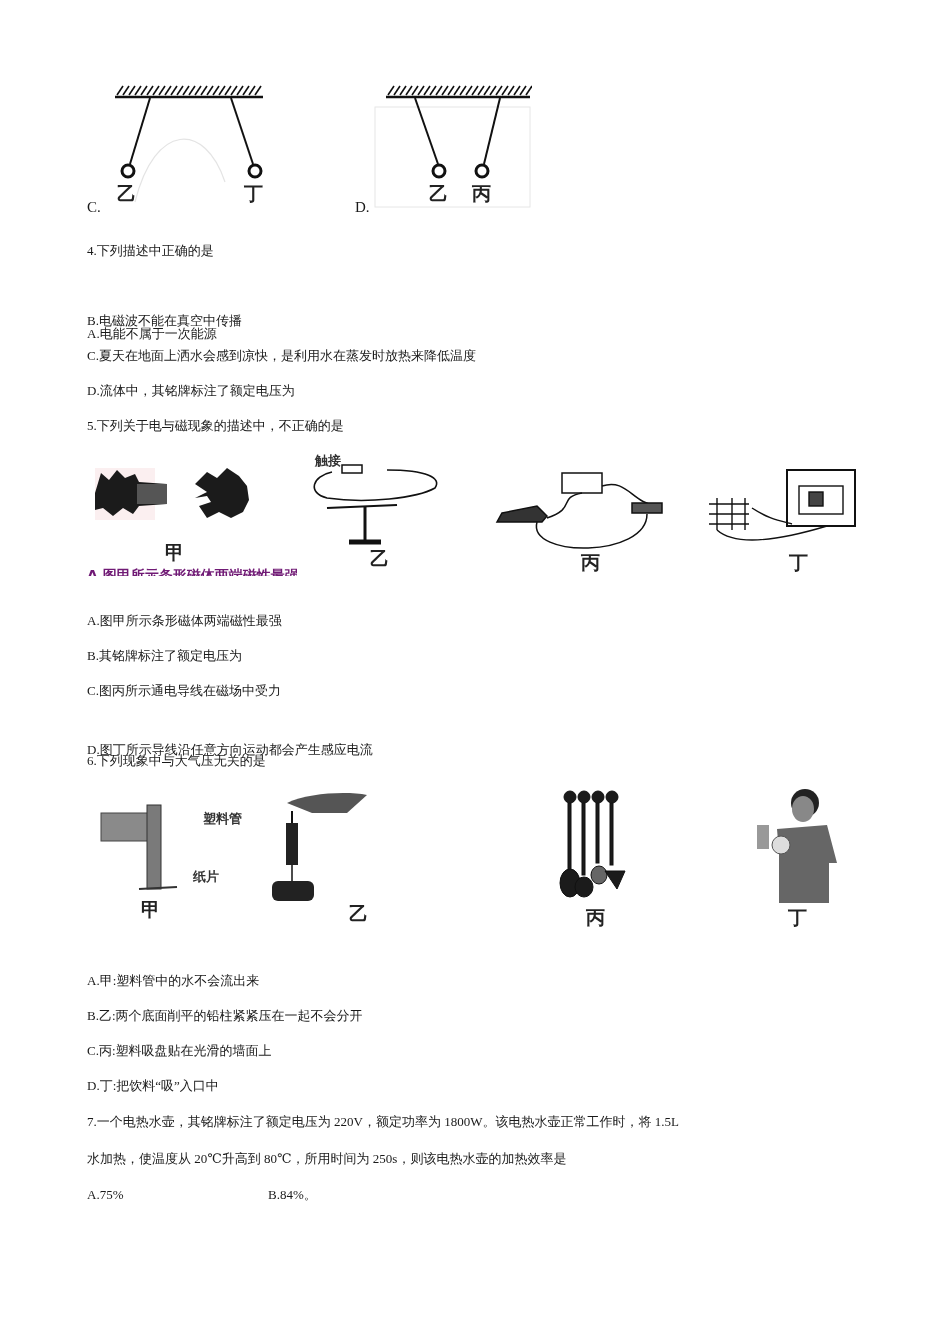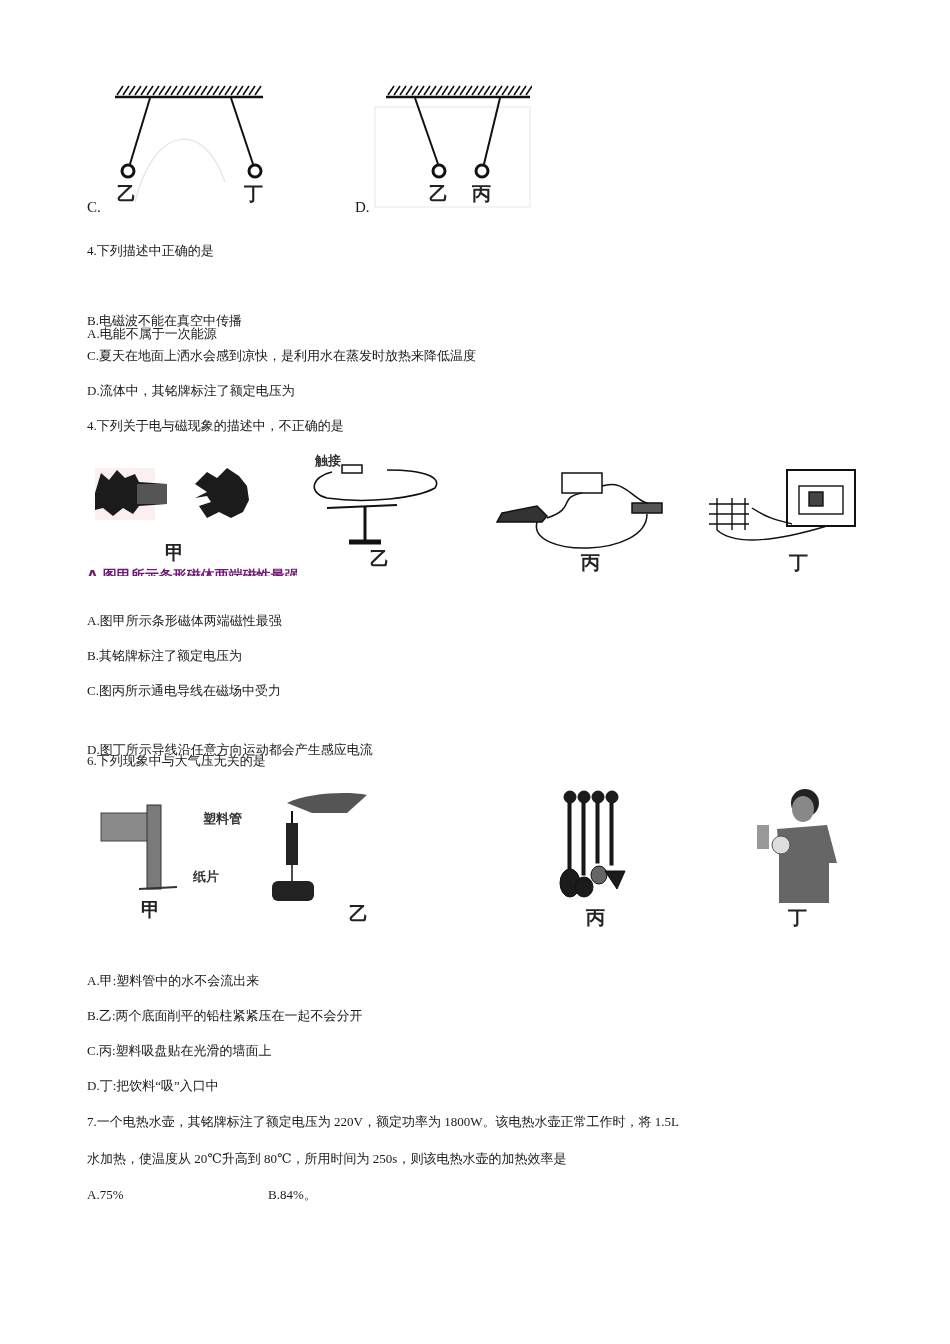--- a/index.html
+++ b/index.html
@@ -116,21 +116,21 @@
   <span class="cap" style="left:100px;top:99px;">丙</span>
 </div>
 <span class="opt-label" style="left:355px;top:199px;">D.</span>
 
 <div class="line" style="top:241px;">4.下列描述中正确的是</div>
 <div class="line" style="top:276px;margin-top:48px;">A.电能不属于一次能源</div>
 <div class="line" style="top:311px;">B.电磁波不能在真空中传播</div>
 <div class="line" style="top:346px;">C.夏天在地面上洒水会感到凉快，是利用水在蒸发时放热来降低温度</div>
 <div class="line" style="top:381px;">D.流体中，其铭牌标注了额定电压为</div>
 
-<div class="line" style="top:416px;">4.下列关于电与磁现象的描述中，不正确的是</div>
+<div class="line" style="top:416px;">5.下列关于电与磁现象的描述中，不正确的是</div>
 
 <div class="fig" style="left:87px;top:448px;width:790px;height:128px;">
   <svg width="790" height="128" viewBox="0 0 790 128">
 
     <g>
       <rect x="8" y="20" width="60" height="52" fill="#fbeff0"></rect>
       <path d="M8 45 L14 25 L22 32 L30 22 L38 30 L48 26 L52 34 L80 36 L80 56 L52 58 L46 66 L36 60 L26 68 L16 60 L8 62 Z" fill="#1b1b1b"></path>
       <rect x="50" y="36" width="30" height="20" fill="#555"></rect>
       <path d="M108 36 L120 24 L130 30 L140 20 L152 28 L160 38 L162 52 L156 64 L144 70 L132 64 L120 70 L112 58 L124 54 L120 48 L108 50 L120 44 Z" fill="#1b1b1b"></path>
     </g>

